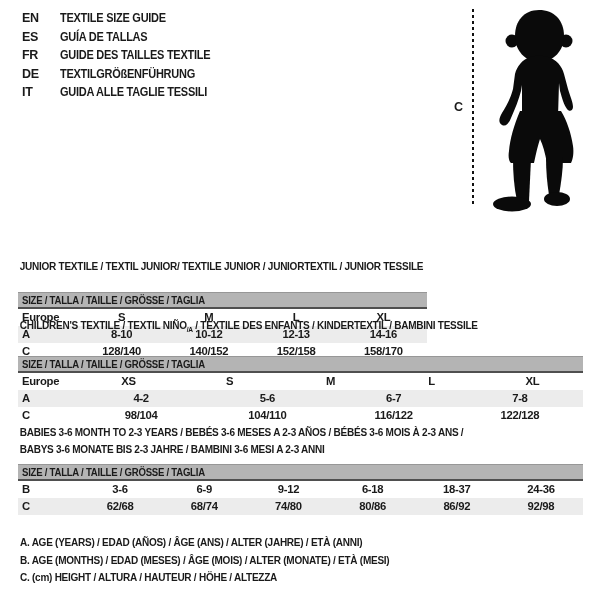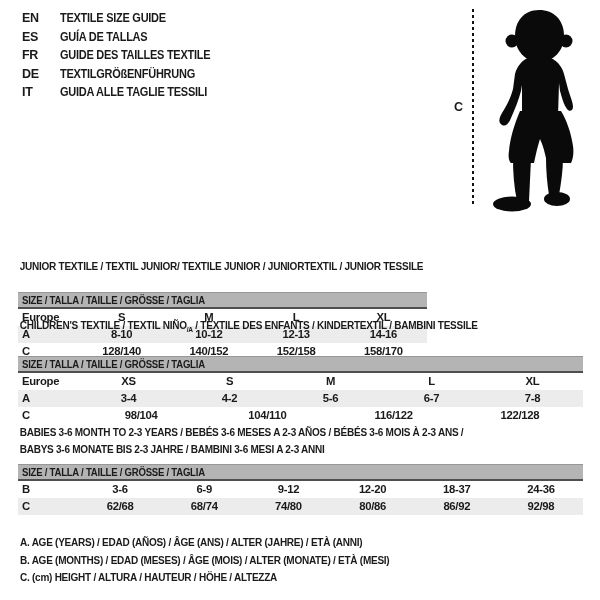--- a/index.html
+++ b/index.html
@@ -139,21 +139,20 @@
     <div class="trow">
           <span class="tlabel">Europe</span>
           <span class="tcell">XS</span>
           <span class="tcell">S</span>
           <span class="tcell">M</span>
           <span class="tcell">L</span>
           <span class="tcell">XL</span>
         </div>
         <div class="trow alt">
           <span class="tlabel">A</span>
-          <span class="tcell">3-4</span>
           <span class="tcell">4-2</span>
           <span class="tcell">5-6</span>
           <span class="tcell">6-7</span>
           <span class="tcell">7-8</span>
         </div>
         <div class="trow">
           <span class="tlabel">C</span>
           <span class="tcell">98/104</span>
           <span class="tcell">104/110</span>
           <span class="tcell">116/122</span>
@@ -169,21 +168,21 @@
     </h2>
     <div class="size-table">
       <div class="tbar">
         <span class="condense">SIZE / TALLA / TAILLE / GRÖSSE / TAGLIA</span>
       </div>
     <div class="trow">
           <span class="tlabel">B</span>
           <span class="tcell">3-6</span>
           <span class="tcell">6-9</span>
           <span class="tcell">9-12</span>
-          <span class="tcell">12-20</span>
+          <span class="tcell">6-18</span>
           <span class="tcell">18-37</span>
           <span class="tcell">24-36</span>
         </div>
         <div class="trow alt">
           <span class="tlabel">C</span>
           <span class="tcell">62/68</span>
           <span class="tcell">68/74</span>
           <span class="tcell">74/80</span>
           <span class="tcell">80/86</span>
           <span class="tcell">86/92</span>

